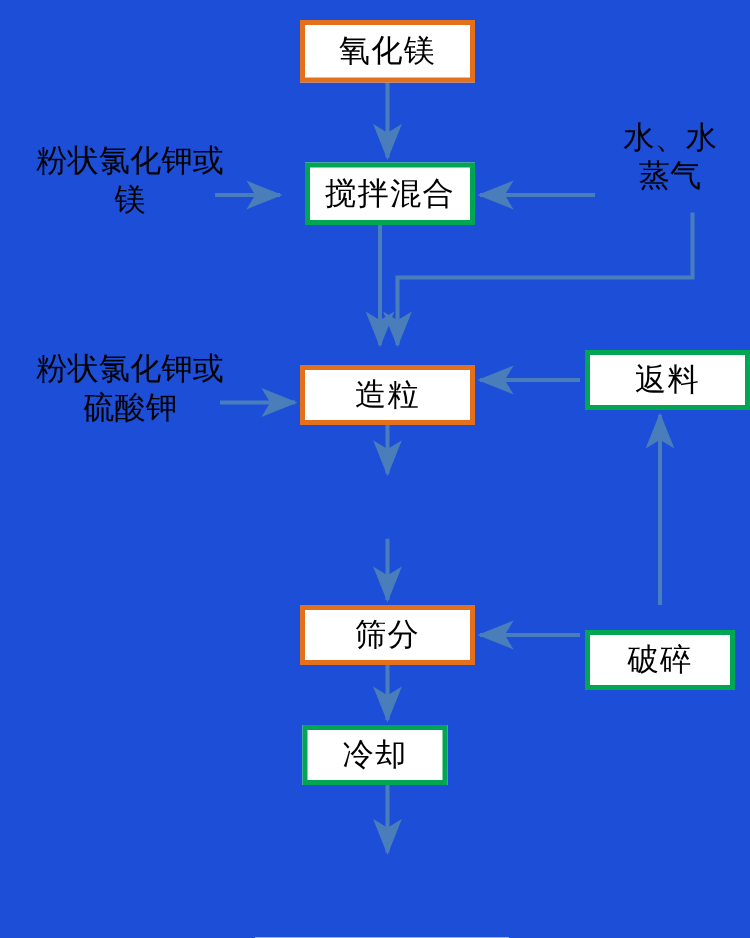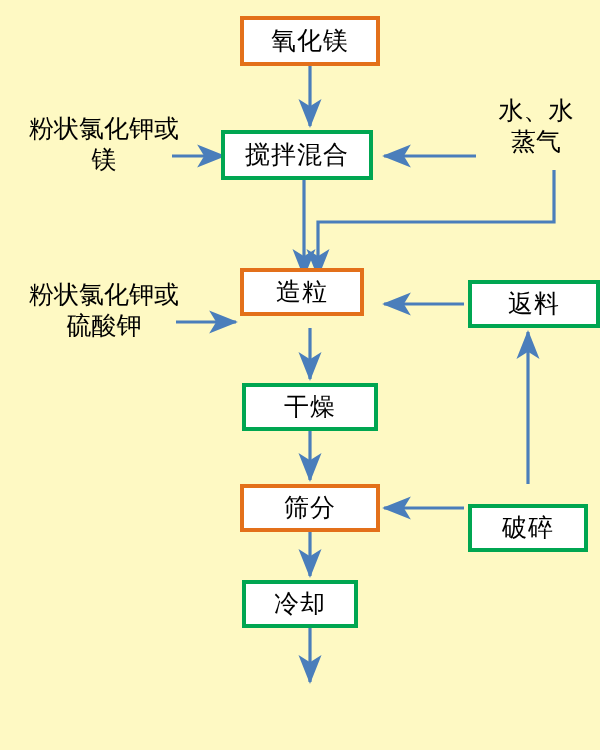--- a/index.html
+++ b/index.html
@@ -4,21 +4,21 @@
 <style>
   html, body {
     margin: 0;
     padding: 0;
     background: #ffffff;
   }
   #page {
     position: relative;
     width: 600px;
     height: 750px;
-    background: #fef9c3;
+    background: #1d4ed8;
     overflow: hidden;
     font-family: "DejaVu Sans", "Liberation Sans", sans-serif;
   }
   #svg-layer {
     position: absolute;
     left: 0;
     top: 0;
     width: 600px;
     height: 750px;
   }
@@ -86,27 +86,26 @@
       <path d="M528,484 L528,332"></path>
 
       <path d="M310,532 L310,576"></path>
 
       <path d="M310,628 L310,682"></path>
     </g>
   </svg>
 
   <div class="node orange" style="left:240px; top:16px; width:140px; height:50px;">氧化镁</div>
 
-  <div class="node green" style="left:221px; top:130px; width:152px; height:50px;">搅拌混合</div>
+  <div class="node green" style="left:244px; top:130px; width:136px; height:50px;">搅拌混合</div>
 
-  <div class="node orange" style="left:240px; top:268px; width:124px; height:48px;">造粒</div>
+  <div class="node orange" style="left:240px; top:292px; width:140px; height:48px;">造粒</div>
 
   <div class="node green" style="left:468px; top:280px; width:132px; height:48px;">返料</div>
 
-  <div class="node green" style="left:242px; top:383px; width:136px; height:48px;">干燥</div>
 
   <div class="node orange" style="left:240px; top:484px; width:140px; height:48px;">筛分</div>
 
   <div class="node green" style="left:468px; top:484px; width:120px; height:48px;margin-top:20px;">破碎</div>
 
   <div class="node green" style="left:242px; top:580px; width:116px; height:48px;">冷却</div>
 
 
   <div class="freelabel" style="left:4px; top:114px; width:200px;">粉状氯化钾或
 镁</div>

